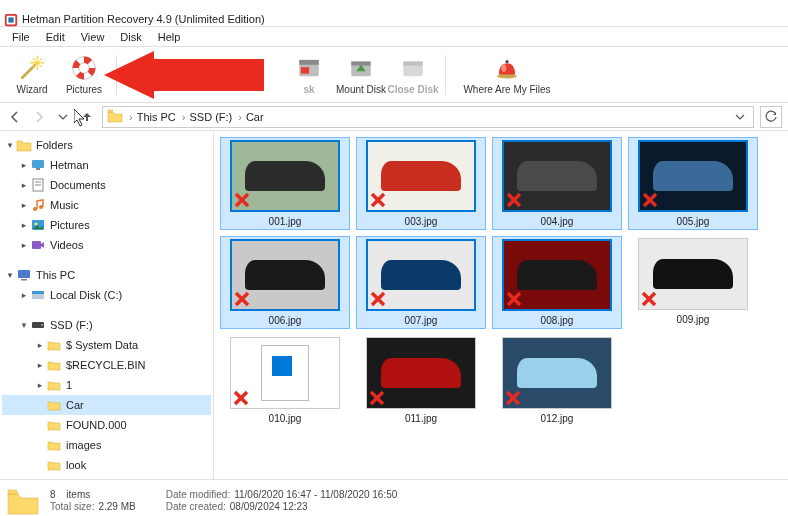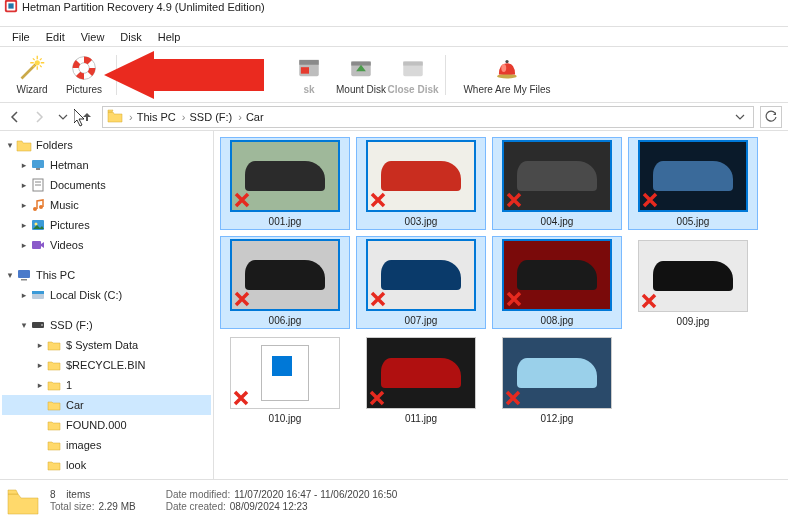--- a/index.html
+++ b/index.html
@@ -1,18 +1,18 @@
 <!DOCTYPE html>
 <html><head>
 <meta charset="utf-8">
 <style>
 * { margin: 0; padding: 0; box-sizing: border-box; font-family: "Segoe UI", Tahoma, sans-serif; }
 body { width: 788px; height: 516px; background: #fff; overflow: hidden; font-size: 11px; color: #222; }
 
-.titlebar { height: 22px; background: #fff; display: flex; align-items: flex-end; padding: 13px 4px; border-bottom: 1px solid #e0e0e0; }
+.titlebar { height: 22px; background: #fff; display: flex; align-items: flex-start; padding: 13px 4px; border-bottom: 1px solid #e0e0e0; }
 .titlebar .app-icon { width: 14px; height: 14px; margin-right: 4px; }
 .menubar { height: 20px; display: flex; align-items: center; padding: 0 4px; border-bottom: 1px solid #e0e0e0; }
 .menubar span { padding: 2px 8px; cursor: default; }
 
 .toolbar { height: 56px; display: flex; align-items: center; padding: 2px 6px; border-bottom: 1px solid #e0e0e0; position: relative; }
 .tool-btn { display: flex; flex-direction: column; align-items: center; justify-content: center; width: 52px; height: 52px; cursor: pointer; }
 .tool-btn .ticon { width: 28px; height: 28px; display: flex; align-items: center; justify-content: center; }
 .tool-btn .tlabel { font-size: 10px; margin-top: 2px; color: #333; }
 .tool-disabled .tlabel { color: #aaa; font-weight: bold; }
 .sep { width: 1px; height: 40px; background: #e0e0e0; margin: 0 6px; }
@@ -28,21 +28,21 @@
 
 .main { display: flex; height: 348px; }
 .sidebar { width: 214px; border-right: 1px solid #e0e0e0; overflow-y: auto; padding: 4px 2px; }
 .tree-row { display: flex; align-items: center; height: 20px; padding: 0 2px; cursor: pointer; white-space: nowrap; }
 .tree-row.selected { background: #cde8ff; }
 .chev { width: 12px; display: inline-flex; justify-content: center; color: #555; font-size: 9px; }
 .ticon-s { width: 16px; height: 16px; margin-right: 4px; display: inline-flex; align-items: center; justify-content: center; }
 .ind-1 { padding-left: 16px; } .ind-2 { padding-left: 32px; }
 
 .content { flex: 1; overflow: auto; padding: 6px; }
-.thumb-grid { display: flex; flex-wrap: wrap; gap: 6px 6px; align-items: flex-end; }
+.thumb-grid { display: flex; flex-wrap: wrap; gap: 6px 6px; }
 .thumb { width: 130px; display: flex; flex-direction: column; align-items: center; cursor: pointer; padding: 2px; }
 .thumb.selected { background: #cde8ff; border: 1px solid #7abaff; }
 .thumb.selected .imgbox { border: 2px solid #0078d7; }
 .imgbox { width: 110px; height: 72px; background: #e8e8e8; position: relative; display: flex; align-items: center; justify-content: center; border: 1px solid #ccc; overflow: hidden; }
 .imgbox .carshape { width: 80px; height: 30px; border-radius: 10px 20px 4px 4px / 14px 18px 4px 4px; }
 .xmark { position: absolute; left: 2px; bottom: 2px; width: 16px; height: 16px; }
 .fname { font-size: 10px; margin-top: 4px; color: #222; }
 .doc-icon { width: 48px; height: 56px; background: #fff; border: 1px solid #bbb; position: relative; }
 .doc-icon::after { content: ""; position: absolute; top: 10px; left: 10px; width: 20px; height: 20px; background: #0078d7; }
 
@@ -491,20 +491,20 @@
   <div class="status-col">
     <div class="status-row"><span>8</span>&nbsp;<span>items</span></div>
     <div class="status-row">
         <span class="status-label">Total size:</span>
         <span>2.29 MB</span>
       </div>
   </div>
   <div class="status-col" style="margin-left:20px">
     <div class="status-row">
         <span class="status-label">Date modified:</span>
-        <span>11/07/2020 16:47 - 11/06/2020 16:50</span>
+        <span>11/06/2020 16:47 - 11/08/2020 16:50</span>
       </div>
     <div class="status-row">
         <span class="status-label">Date created:</span>
         <span>08/09/2024 12:23</span>
       </div>
   </div>
 </div>
 
 </body></html>

